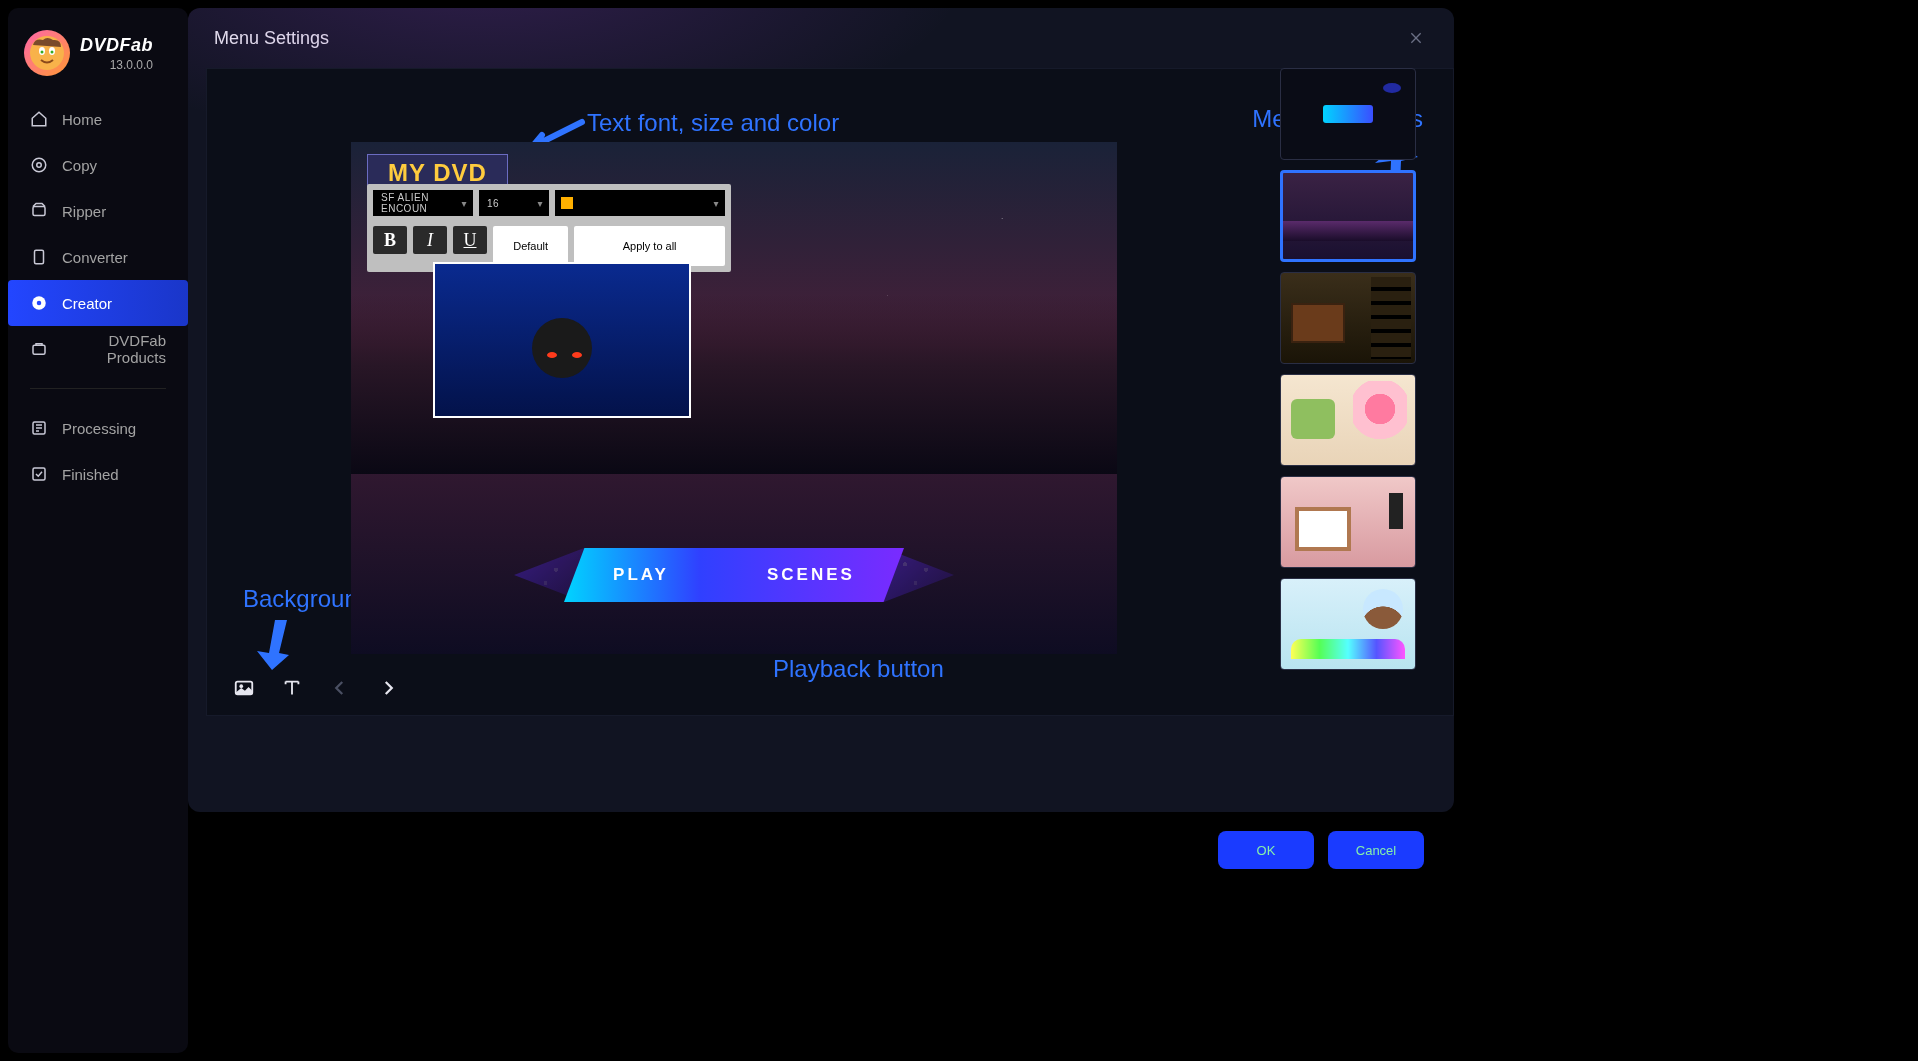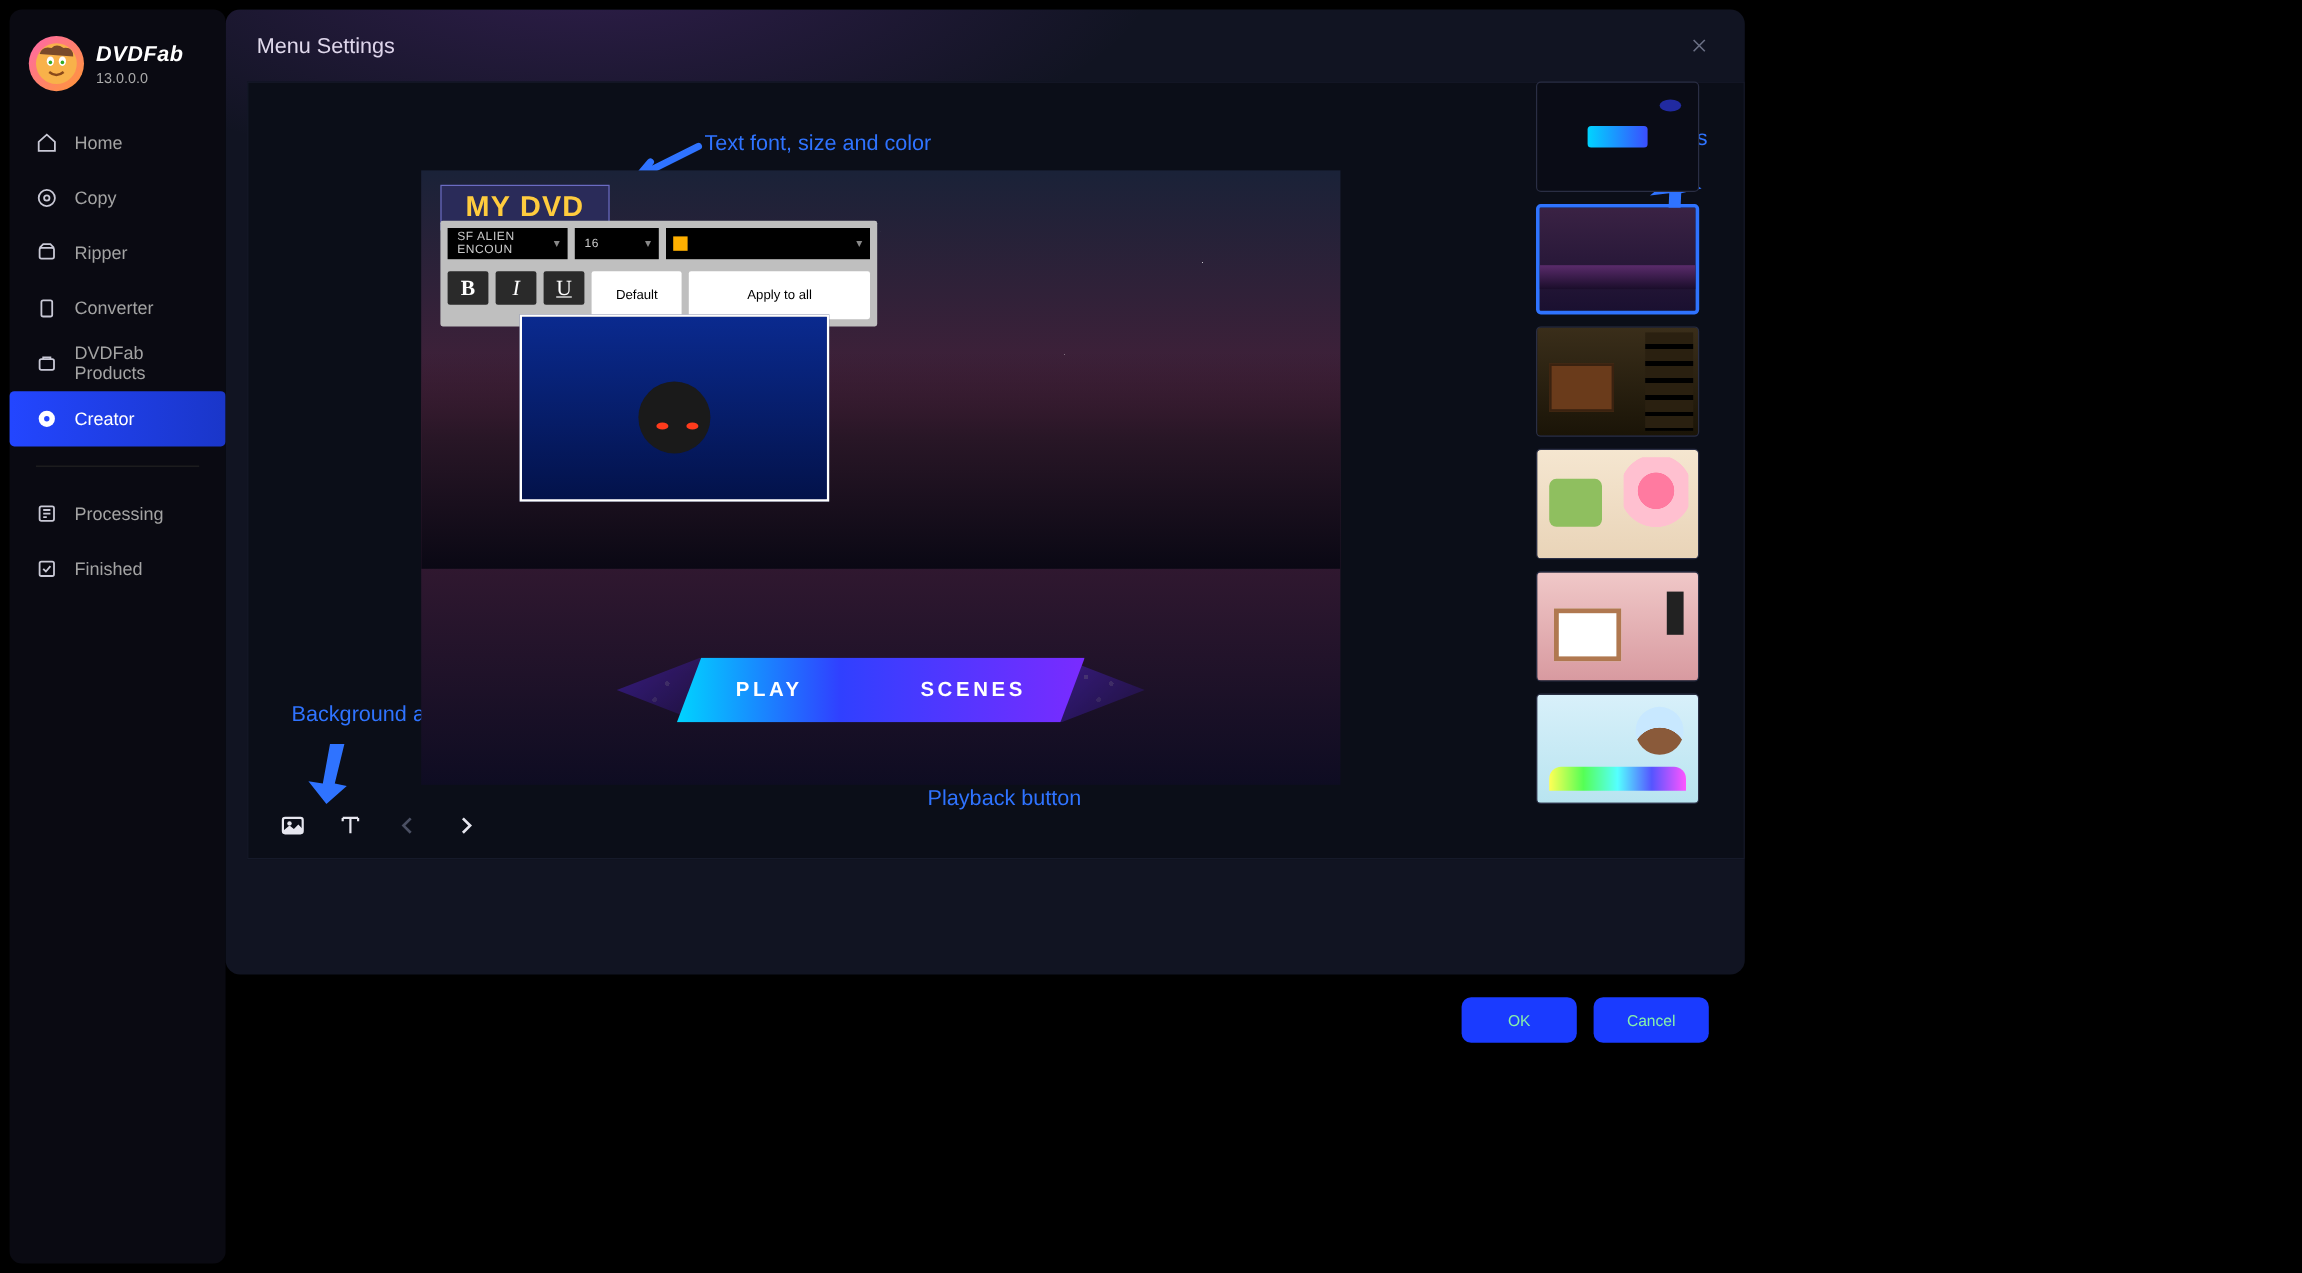--- a/index.html
+++ b/index.html
@@ -7,20 +7,21 @@
   body { position: relative; }
 
   
   .sidebar {
     position: absolute;
     left: 8px; top: 8px;
     width: 180px; height: 1045px;
     background: #0a0a12;
     border-radius: 10px;
     padding-top: 22px;
+    text-align: right;
   }
   .brand {
     display: flex; align-items: center;
     padding: 0 16px 20px 16px;
     gap: 10px;
   }
   .brand .avatar { width: 46px; height: 46px; border-radius: 50%; background: linear-gradient(135deg,#f6a,#f93); display:flex;align-items:center;justify-content:center;}
   .brand .avatar svg { width: 36px; height: 36px; }
   .brand .texts { display:flex; flex-direction:column;}
   .brand .logo { font-weight: 900; font-style: italic; font-size: 18px; color:#fff; letter-spacing: .5px;}
@@ -59,21 +60,21 @@
   .modal-header .close { width: 24px; height:24px; color:#6a6f84; cursor:pointer; display:flex;align-items:center;justify-content:center;}
 
   .canvas-wrap {
     position: absolute; left: 18px; top: 60px;
     width: 1248px; height: 648px;
     background: #0b0e18;
     border: 1px solid #161a2a;
   }
 
   
-  .annot { position:absolute; color:#2f73ff; font-size: 18px; pointer-events:none; }
+  .annot { position:absolute; color:#2f73ff; font-size: 24px; pointer-events:none; }
   .arrow { position:absolute; color:#2f73ff; pointer-events:none; }
 
   
   .preview {
     position:absolute; left: 144px; top: 73px; width: 766px; height: 512px;
     background: linear-gradient(180deg,#1a2238 0%, #472039 40%, #0e0c22 100%);
     overflow:hidden;
   }
   .preview .stars {
     position:absolute; inset:0;
@@ -255,37 +256,37 @@
     <span>Ripper</span>
   </div>
   <div class="nav-item">
     <span class="ico">
         <svg width="18" height="18" viewBox="0 0 24 24" fill="none" stroke="currentColor" stroke-width="2">
           <rect x="6" y="3" width="12" height="18" rx="2"></rect>
         </svg>
       </span>
     <span>Converter</span>
   </div>
-  <div class="nav-item">
-    <span class="ico">
-        <svg width="18" height="18" viewBox="0 0 24 24" fill="none" stroke="currentColor" stroke-width="2">
-          <rect x="4" y="7" width="16" height="12" rx="2"></rect>
-          <path d="M8 7 V5 H16 V7"></path>
-        </svg>
-      </span>
-    <span>DVDFab Products</span>
-  </div>
   <div class="nav-item active">
     <span class="ico">
         <svg width="18" height="18" viewBox="0 0 24 24" fill="currentColor">
           <circle cx="12" cy="12" r="9"></circle>
           <circle cx="12" cy="12" r="3" fill="#2346ff"></circle>
         </svg>
       </span>
     <span>Creator</span>
+  </div>
+  <div class="nav-item">
+    <span class="ico">
+        <svg width="18" height="18" viewBox="0 0 24 24" fill="none" stroke="currentColor" stroke-width="2">
+          <rect x="4" y="7" width="16" height="12" rx="2"></rect>
+          <path d="M8 7 V5 H16 V7"></path>
+        </svg>
+      </span>
+    <span>DVDFab Products</span>
   </div>
 
   <div class="nav-sep"></div>
 
   <div class="nav-item">
     <span class="ico">
         <svg width="18" height="18" viewBox="0 0 24 24" fill="none" stroke="currentColor" stroke-width="2">
           <rect x="4" y="4" width="16" height="16" rx="2"></rect>
           <path d="M8 8 H16 M8 12 H16 M8 16 H12"></path>
         </svg>

